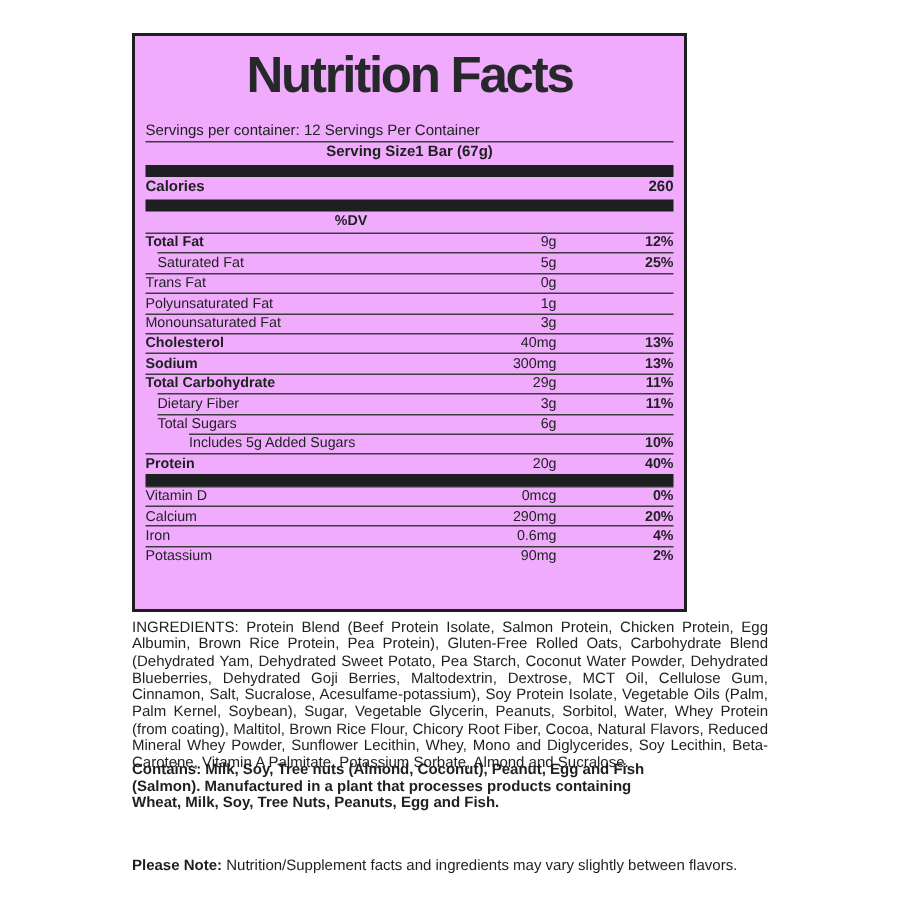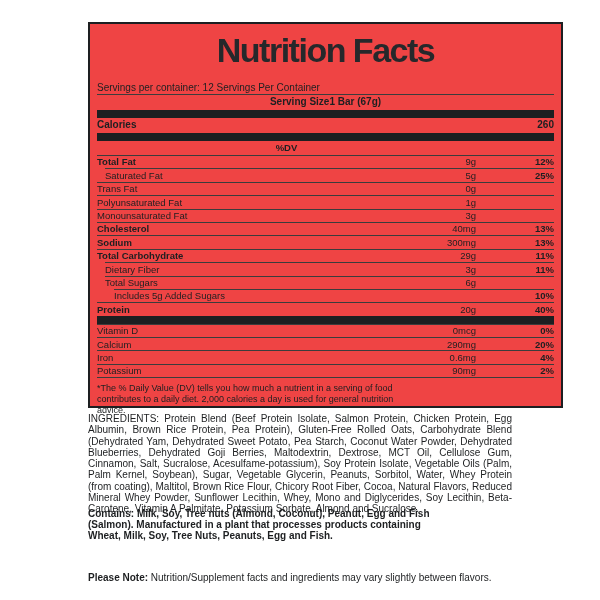--- a/index.html
+++ b/index.html
@@ -2,23 +2,23 @@
 <html><head>
 <meta charset="utf-8">
 <style>
   html,body{margin:0;padding:0;}
   body{
     width:600px;height:600px;background:#ffffff;position:relative;
     font-family:"Liberation Sans","DejaVu Sans",sans-serif;
     color:#1d1f21;-webkit-font-smoothing:antialiased;
   }
   .label-box{
-    position:absolute;left:88px;top:22px;width:475px;height:386px;
+    position:absolute;left:88px;top:22px;width:370px;height:386px;
     box-sizing:border-box;border:2px solid #1d1f21;padding:0 7px;
-    background:#ef4444;
+    background:#f0abfc;
   }
   .nf-title{
     margin-top:8px;text-align:center;font-size:34px;line-height:36px;
     font-weight:bold;letter-spacing:-1.5px;color:#26282b;
   }
   .servings-line{margin-top:14px;font-size:10px;line-height:12px;color:#1d1f21;}
   .kv-row{
     display:flex;justify-content:space-between;align-items:flex-end;
     font-size:10px;font-weight:bold;line-height:12px;padding:1px 0 2px 0;
   }
@@ -27,21 +27,21 @@
   .cal-row{margin-top:0;}
   .hdr-row{display:grid;grid-template-columns:1fr 78px;font-size:9.5px;line-height:12px;padding:1px 0;}
   .hdr-row .cell-left{display:flex;justify-content:flex-end;}
   .hdr-row .dv{text-align:center;}
   .nrow{
     display:grid;grid-template-columns:1fr 78px;
     font-size:9.5px;line-height:10.4px;border-top:1px solid #3c3c3c;
     padding:1px 0 0 0;height:11.4px;box-sizing:content-box;align-items:center;
   }
   .nrow.ind1{margin-left:8px;}
-  .nrow.ind2{margin-left:17px;}
+  .nrow.ind2{margin-left:29px;}
   .cell-left{display:flex;justify-content:space-between;min-width:0;}
   .lbl{white-space:nowrap;}
   .b{font-weight:bold;}
   .amt{text-align:right;}
   .dv{text-align:right;font-weight:bold;}
   .footnote{
     border-top:1px solid #3c3c3c;margin-top:0;padding-top:5px;
     font-size:9px;line-height:11px;white-space:pre-line;color:#1d1f21;
   }
   .ingredients{
@@ -190,23 +190,20 @@
       </div>
       <div class="nrow">
         <div class="cell-left">
           <span class="lbl">Potassium</span>
           <span class="amt">90mg</span>
         </div>
         <span class="dv">2%</span>
       </div>
     </div>
 
-  <div class="footnote">*The % Daily Value (DV) tells you how much a nutrient in a serving of food
-contributes to a daily diet. 2,000 calories a day is used for general nutrition
-advice.</div>
 </div>
 
 <div class="ingredients">INGREDIENTS: Protein Blend (Beef Protein Isolate, Salmon Protein, Chicken Protein, Egg Albumin, Brown Rice Protein, Pea Protein), Gluten-Free Rolled Oats, Carbohydrate Blend (Dehydrated Yam, Dehydrated Sweet Potato, Pea Starch, Coconut Water Powder, Dehydrated Blueberries, Dehydrated Goji Berries, Maltodextrin, Dextrose, MCT Oil, Cellulose Gum, Cinnamon, Salt, Sucralose, Acesulfame-potassium), Soy Protein Isolate, Vegetable Oils (Palm, Palm Kernel, Soybean), Sugar, Vegetable Glycerin, Peanuts, Sorbitol, Water, Whey Protein (from coating), Maltitol, Brown Rice Flour, Chicory Root Fiber, Cocoa, Natural Flavors, Reduced Mineral Whey Powder, Sunflower Lecithin, Whey, Mono and Diglycerides, Soy Lecithin, Beta-Carotene, Vitamin A Palmitate, Potassium Sorbate, Almond and Sucralose.</div>
 
 <div class="contains">Contains: Milk, Soy, Tree nuts (Almond, Coconut), Peanut, Egg and Fish
 (Salmon). Manufactured in a plant that processes products containing
 Wheat, Milk, Soy, Tree Nuts, Peanuts, Egg and Fish.</div>
 
 <div class="please-note">
   <span class="b">Please Note:</span><span> Nutrition/Supplement facts and ingredients may vary slightly between flavors.</span>

